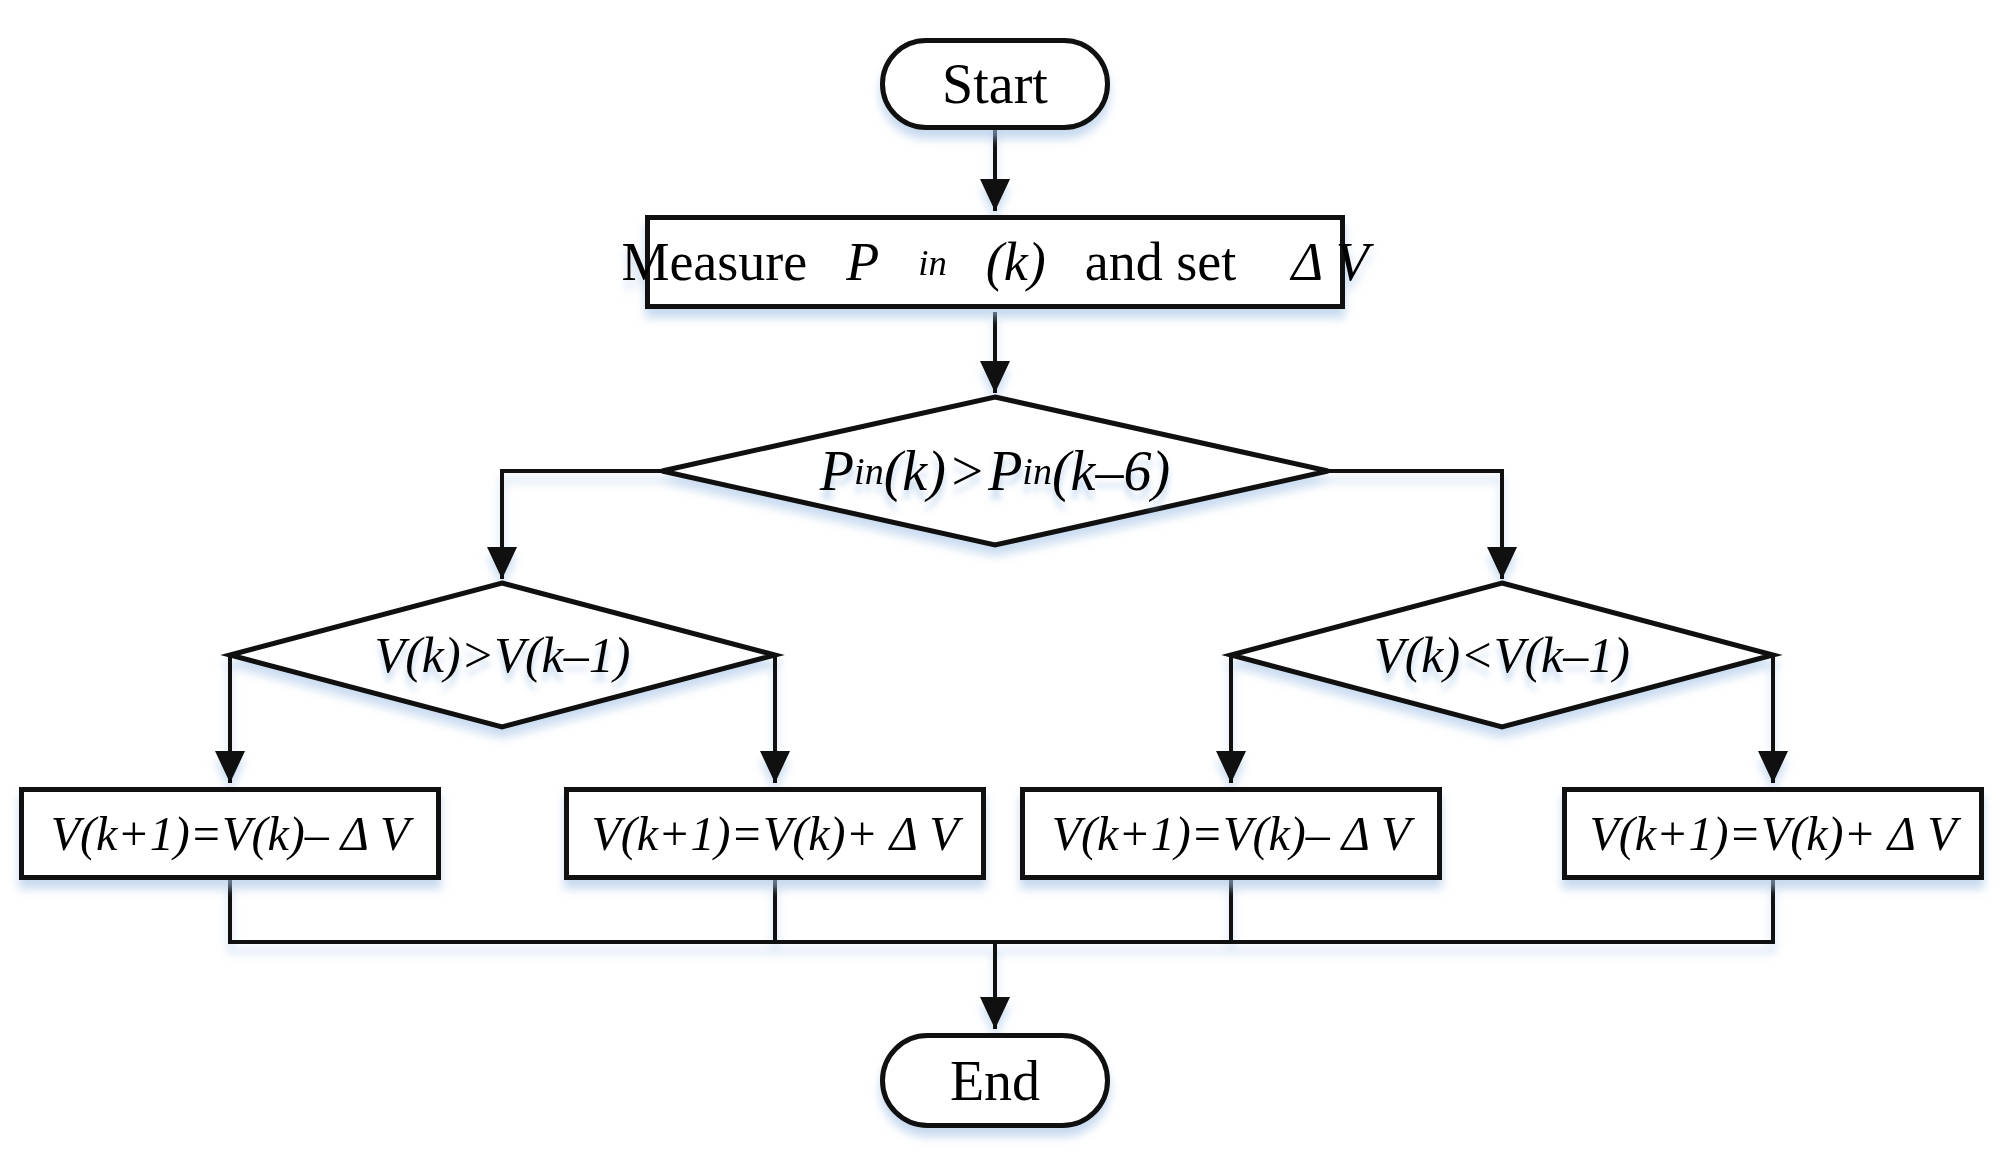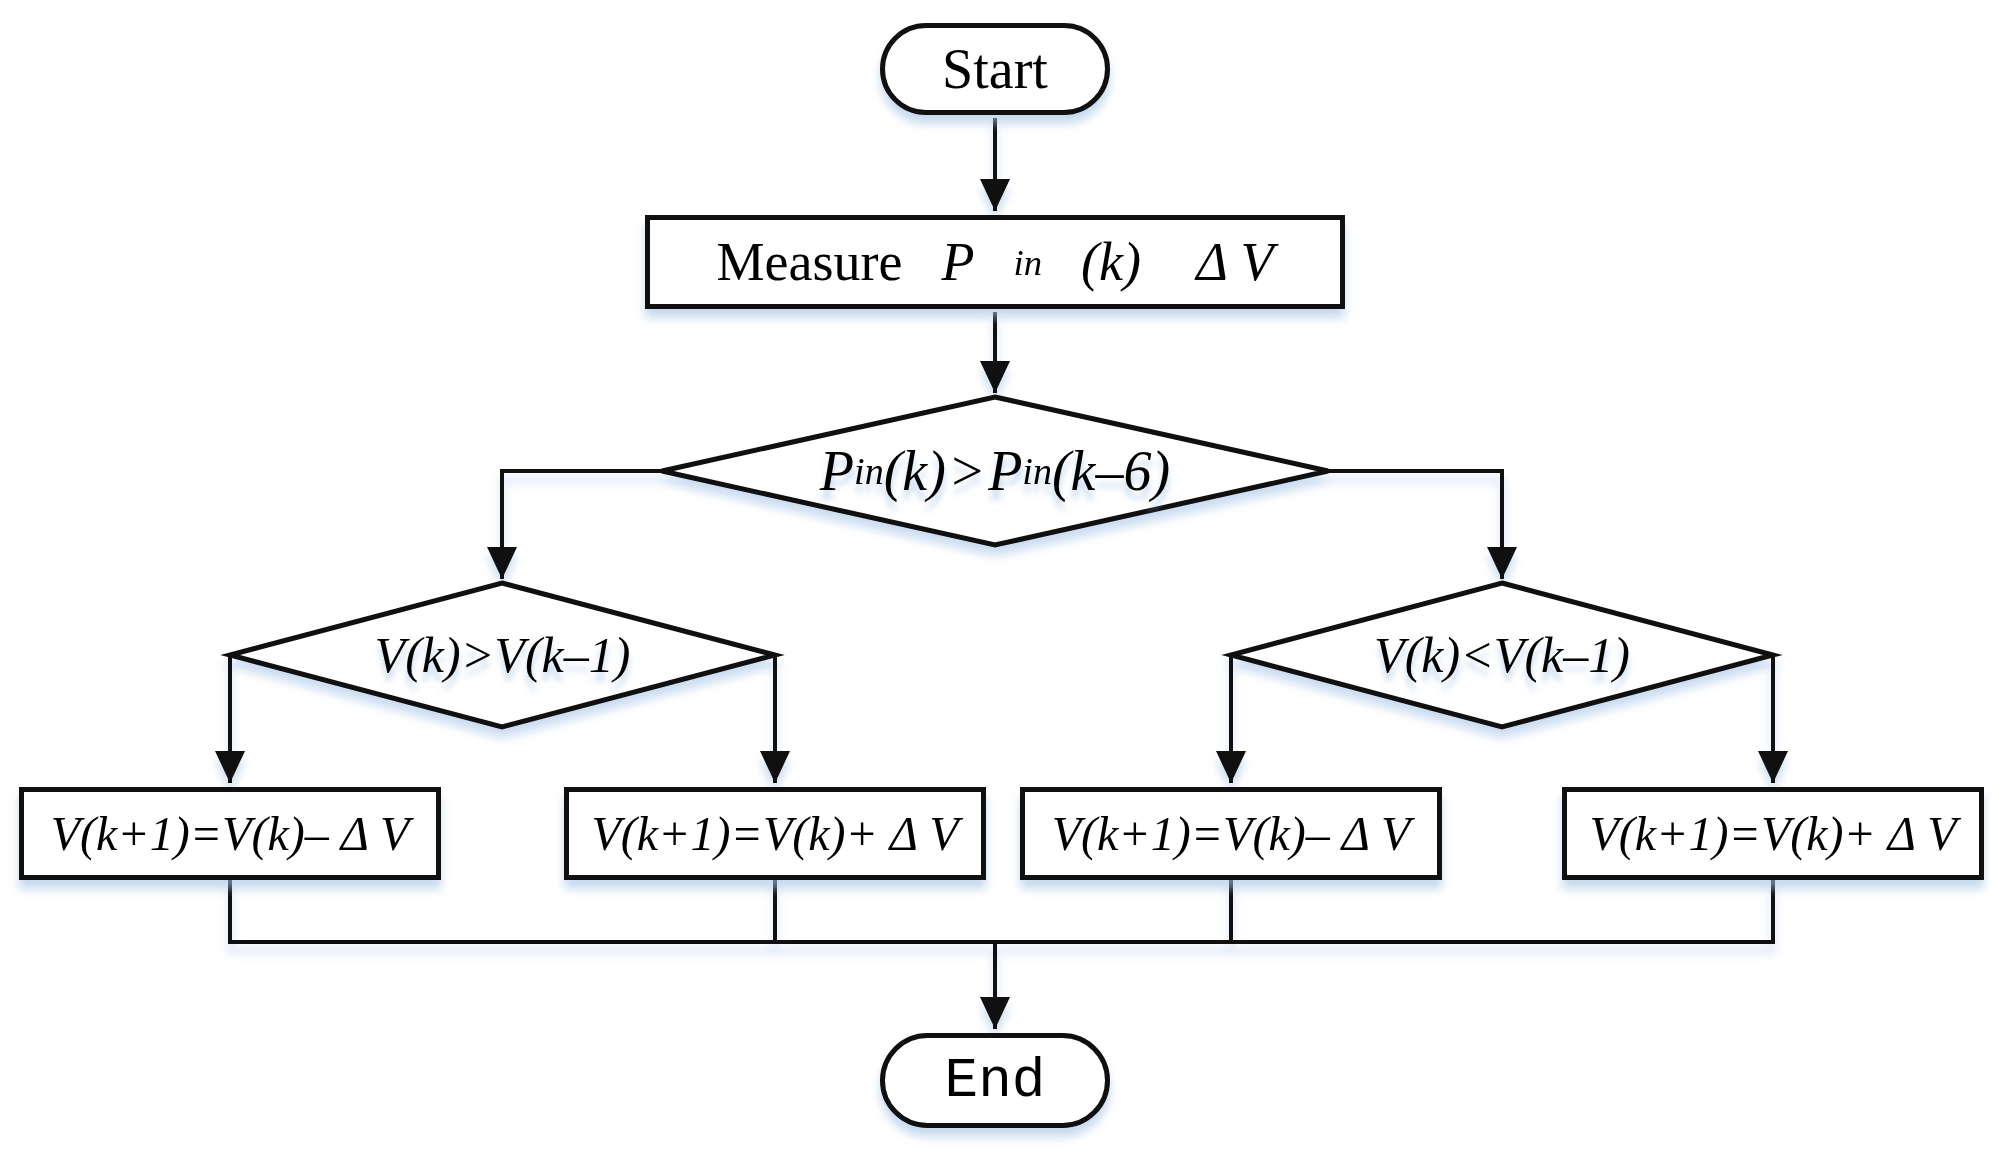--- a/index.html
+++ b/index.html
@@ -69,29 +69,30 @@
     <line x1="1231" y1="878" x2="1231" y2="942"></line>
     <line x1="1773" y1="878" x2="1773" y2="942"></line>
     <line x1="228" y1="942" x2="1775" y2="942"></line>
     <line x1="995" y1="942" x2="995" y2="1029" marker-end="url(#arr)"></line>
 
     <polygon points="995,397 1328,471 995,545 662,471"></polygon>
     <polygon points="502,583 775,655 502,727 230,655"></polygon>
     <polygon points="1502,583 1773,655 1502,727 1231,655"></polygon>
   </svg>
 
-  <div class="node stadium" style="left:880px;top:23px;width:230px;height:92px;">
+  <div class="node stadium" style="left:880px;top:38px;width:230px;height:92px;">
     <span class="nlabel">Start</span>
   </div>
 
   <div class="node process" style="left:645px;top:215px;width:700px;height:94px;">
     <span class="up">Measure </span>
       <span class="it">P</span>
       <span class="it sub">in</span>
       <span class="it">(k)</span>
+      <span class="up"> and set </span>
       <span class="it dgap">Δ V</span>
   </div>
 
   <div class="dlabel dl-main" style="left:662px;top:397px;width:666px;height:148px;">
     <span>P</span>
       <span class="sub">in</span>
       <span>(k)</span>
       <span class="op">&gt;</span>
       <span>P</span>
       <span class="sub">in</span>
@@ -108,17 +109,17 @@
   <div class="node assign" style="left:564px;top:787px;width:422px;height:93px;">
     <span class="nlabel">V(k+1)=V(k)+ Δ V</span>
   </div>
   <div class="node assign" style="left:1020px;top:787px;width:422px;height:93px;">
     <span class="nlabel">V(k+1)=V(k)– Δ V</span>
   </div>
   <div class="node assign" style="left:1562px;top:787px;width:422px;height:93px;">
     <span class="nlabel">V(k+1)=V(k)+ Δ V</span>
   </div>
 
-  <div class="node stadium" style="left:880px;top:1033px;width:230px;height:95px;font-family:Liberation Mono, monospace;">
+  <div class="node stadium" style="left:880px;top:1033px;width:230px;height:95px;">
     <span class="nlabel">End</span>
   </div>
 
 </div>
 
 </body></html>

